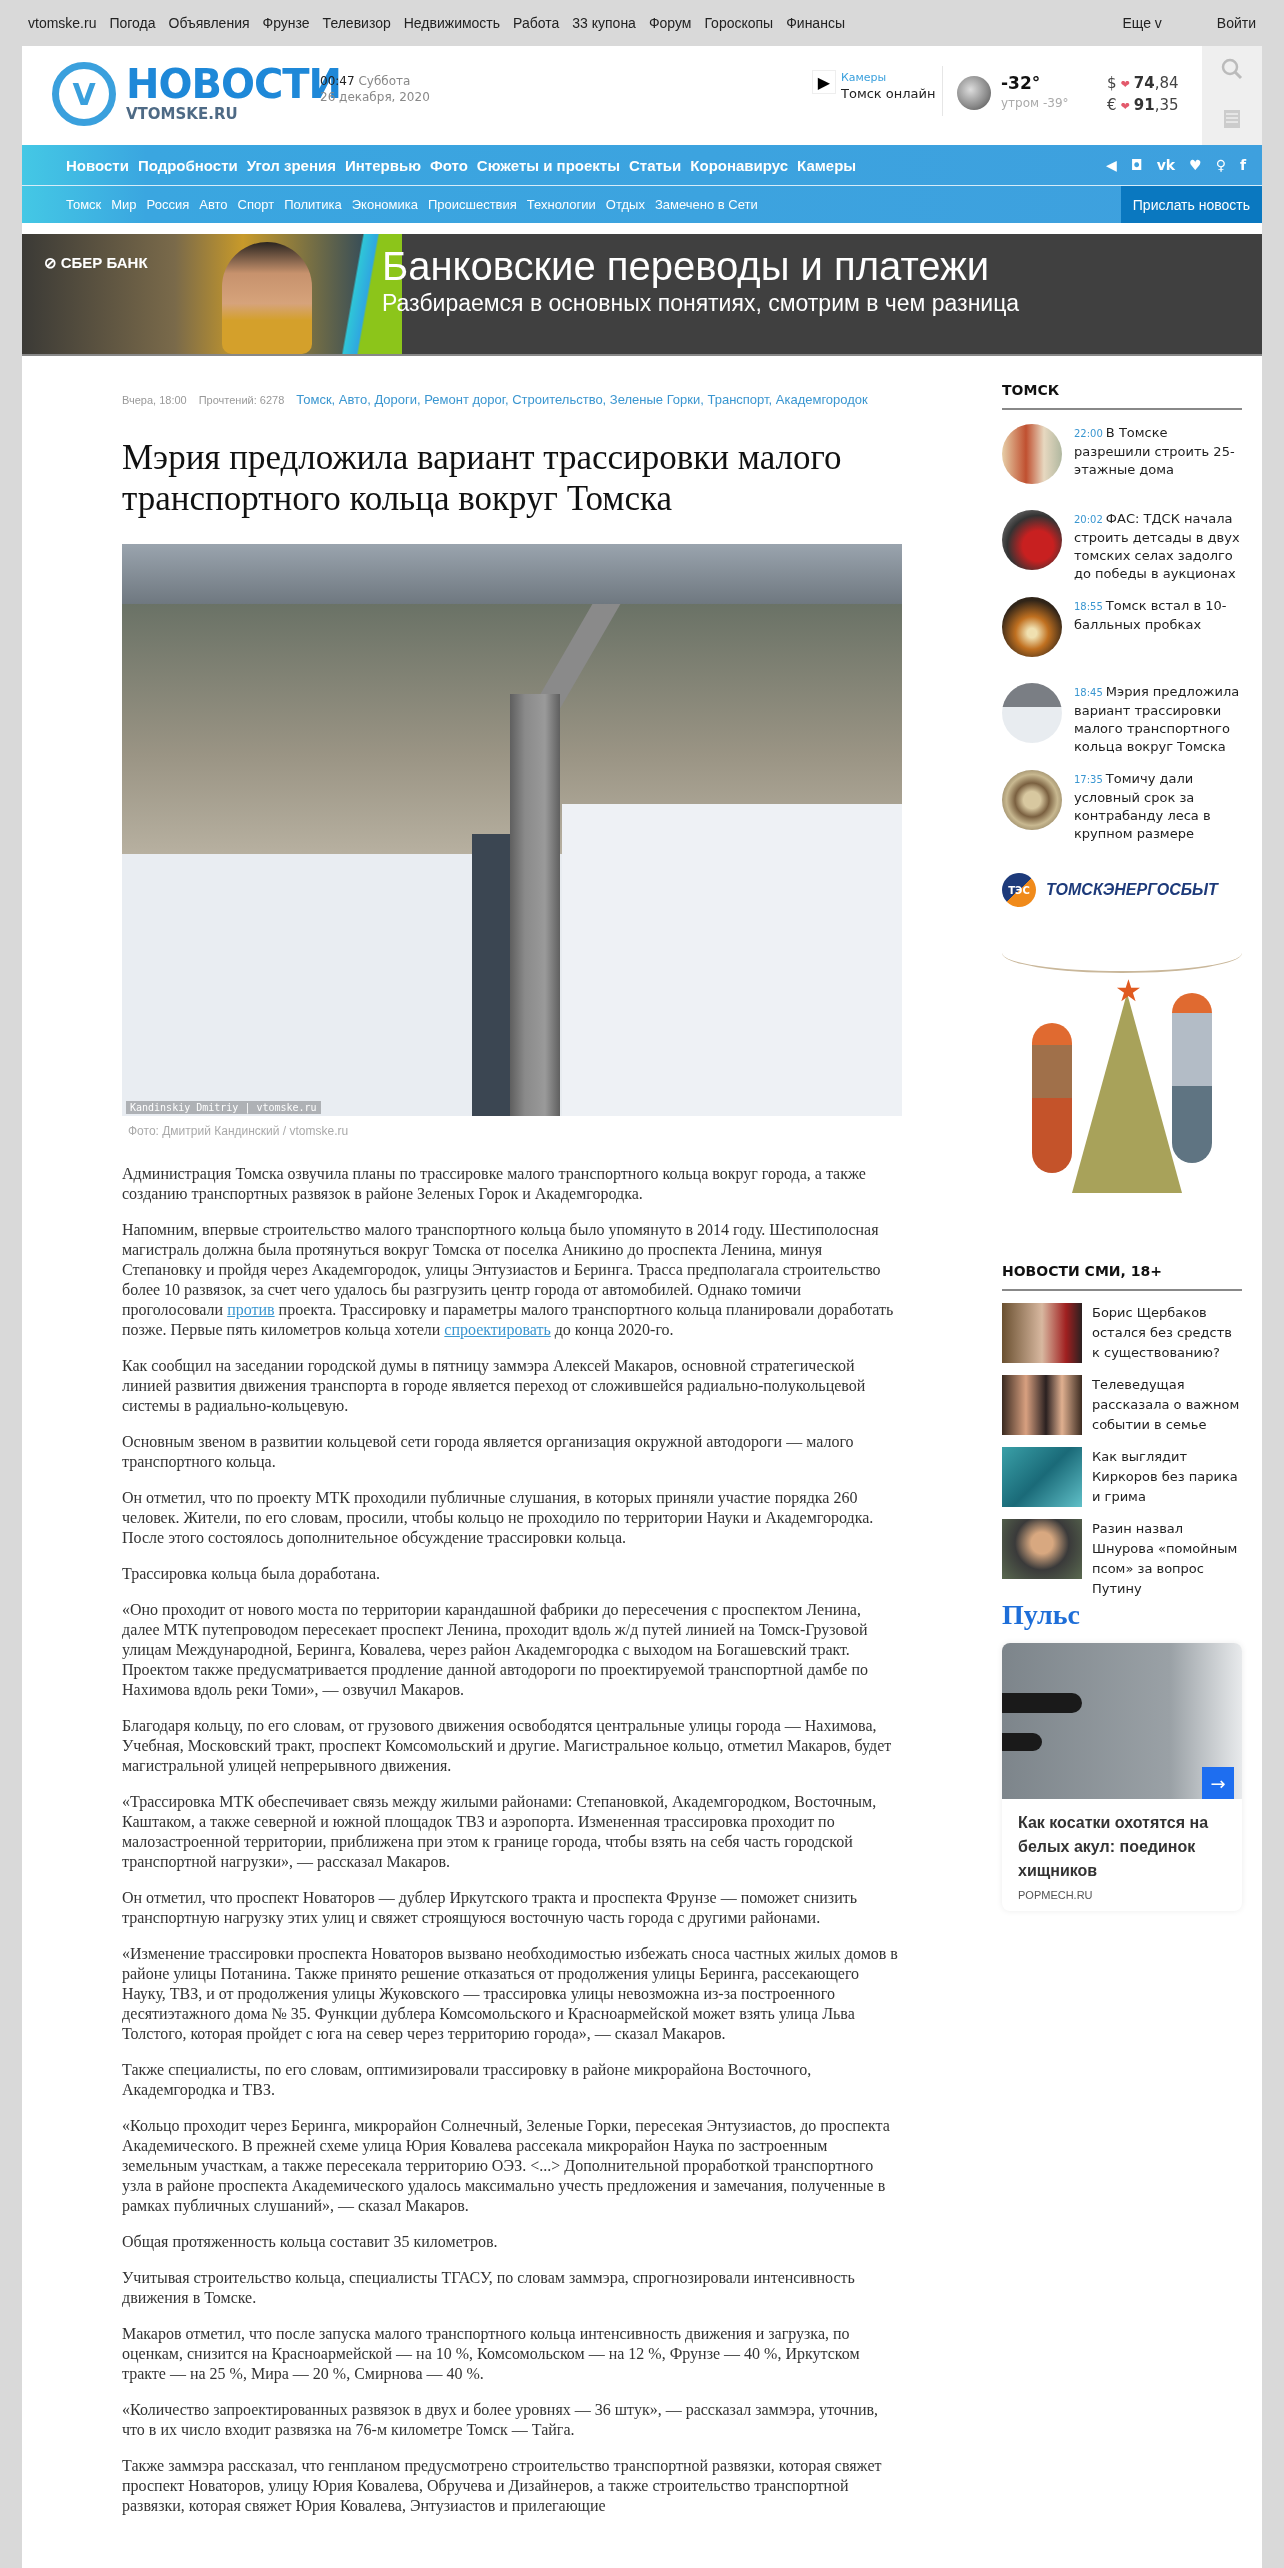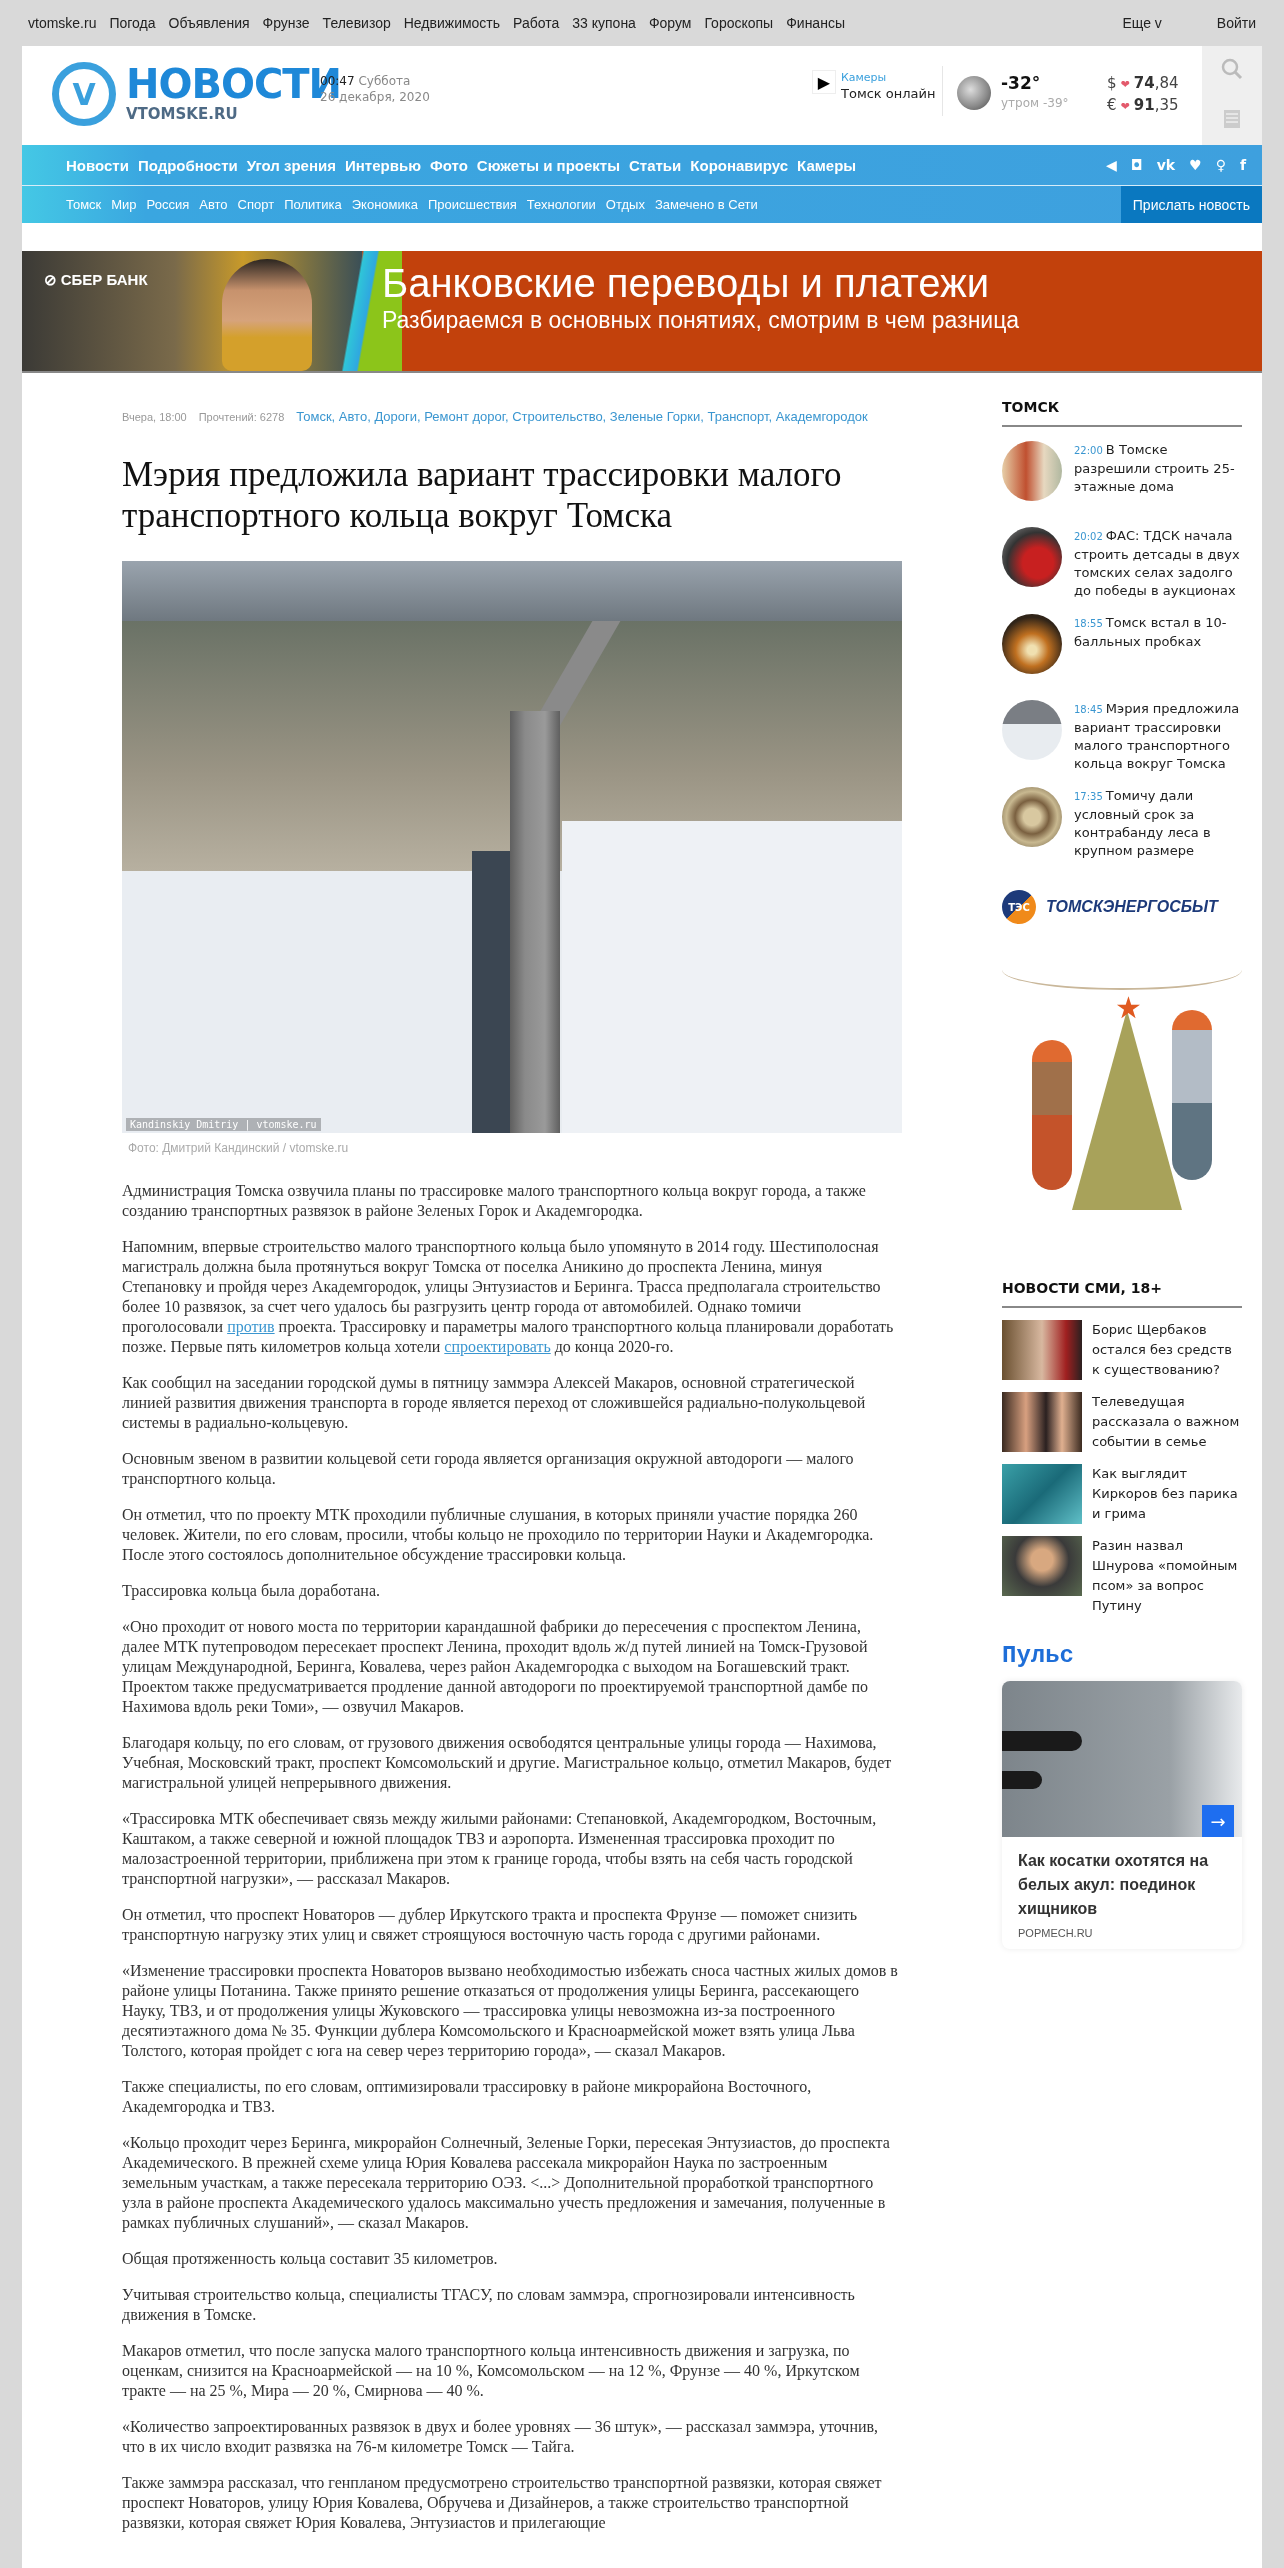--- a/index.html
+++ b/index.html
@@ -30,21 +30,21 @@
 .rates{position:absolute;left:1085px;top:27px;font-size:15px;line-height:20px;color:#444}
 .rates .down{color:#e35a6c;font-size:11px;margin:0 4px}
 .rates b{color:#333}
 .side-tools{position:absolute;right:0;top:0;width:60px;height:99px;background:#efefef;display:flex;flex-direction:column;align-items:center;justify-content:space-around;color:#bbb;font-size:20px}
 .nav1{height:41px;background:linear-gradient(90deg,#44c8e5 0%,#3aa6e0 10%,#3ea0de 100%);display:flex;align-items:center;padding:0 0 0 44px;border-bottom:1px solid #d7ecf8}
 .nav1 .items{display:flex;gap:9px;font-family:"Liberation Sans",sans-serif;font-size:15px;font-weight:bold;color:#fff}
 .nav1 .soc{margin-left:auto;display:flex;gap:14px;margin-right:16px;color:#fff;font-size:14px;font-weight:bold}
 .nav2{height:37px;background:linear-gradient(90deg,#44c8e5 0%,#3aa6e0 10%,#3ea0de 100%);display:flex;align-items:center;padding-left:44px;}
 .nav2 .items{display:flex;gap:10px;font-family:"Liberation Sans",sans-serif;font-size:13px;color:#fff}
 .nav2 .send{margin-left:auto;height:37px;background:#0a78c0;color:#fff;padding:0 12px;display:flex;align-items:center;font-family:"Liberation Sans",sans-serif;font-size:14px}
-.banner{position:relative;height:122px;margin-top:28px;border-bottom:2px solid #888;overflow:hidden;background:#c2410c}
+.banner{position:relative;height:122px;margin-top:11px;border-bottom:2px solid #888;overflow:hidden;background:#404040}
 .banner .photo{position:absolute;left:0;top:0;width:340px;height:120px;background:linear-gradient(90deg,#3b3a36 0%,#7a6a4a 45%,#c89a2a 65%,#3a4f57 100%)}
 .banner .slash{position:absolute;left:300px;top:0;width:80px;height:120px;background:linear-gradient(100deg,transparent 40%,#2fc5d8 42%,#2fa7e0 55%,#8cc51a 57%)}
 .banner .person{position:absolute;left:200px;top:8px;width:90px;height:112px;border-radius:45px 45px 10px 10px;background:linear-gradient(#2b2520 0%,#c7926d 28%,#d6a37b 55%,#d4a02b 70%)}
 .banner .sber{position:absolute;left:22px;top:20px;color:#fff;font-family:"Liberation Sans",sans-serif;font-weight:bold;font-size:15px}
 .banner .h1{position:absolute;left:360px;top:10px;color:#fff;font-family:"Liberation Sans",sans-serif;font-size:40px}
 .banner .h2{position:absolute;left:360px;top:56px;color:#fff;font-family:"Liberation Sans",sans-serif;font-size:23px}
 .main{position:relative;height:2300px}
 .article{position:absolute;left:100px;top:36px;width:780px}
 .meta{font-family:"Liberation Sans",sans-serif;font-size:11px;color:#999;display:flex;gap:12px;align-items:center}
 .meta .tags{color:#3a96d0;font-size:13px}
@@ -74,21 +74,21 @@
 .ad2 .brand{margin-left:10px;color:#1d3a7a;font-weight:bold;font-style:italic;font-size:16px;font-family:"Liberation Sans",sans-serif}
 .ad2 .tree{position:absolute;left:70px;top:120px;width:0;height:0;border-left:55px solid transparent;border-right:55px solid transparent;border-bottom:200px solid #a8a25a}
 .ad2 .star{position:absolute;left:113px;top:100px;color:#e05a20;font-size:30px}
 .ad2 .garland{position:absolute;left:0;top:60px;width:240px;height:40px;border-bottom:2px solid #c9b79a;border-radius:0 0 50% 50%}
 .ad2 .p1{position:absolute;left:30px;top:150px;width:40px;height:150px;border-radius:20px;background:linear-gradient(#e06a30 0 15%,#a0704a 15% 50%,#c4532a 50%)}
 .ad2 .p2{position:absolute;left:170px;top:120px;width:40px;height:170px;border-radius:20px;background:linear-gradient(#e06a30 0 12%,#b3bcc6 12% 55%,#5f7482 55%)}
 .smi{margin-top:30px}
 .smi-item{display:flex;margin-top:12px}
 .smi-item .thumb{width:80px;height:60px;flex:none}
 .smi-item .txt{margin-left:10px;font-family:"DejaVu Sans",sans-serif;font-size:13px;line-height:20px;color:#222}
-.puls-h{margin-top:26px;font-family:Liberation Mono, monospace;font-weight:bold;font-size:24px;color:#1e6ed8}
+.puls-h{margin-top:0;font-family:Liberation Serif, serif;font-weight:bold;font-size:28px;color:#1e6ed8}
 .puls-card{margin-top:12px;border-radius:8px;box-shadow:0 0 6px rgba(0,0,0,.08);overflow:hidden}
 .puls-card .img{height:156px;position:relative;background:linear-gradient(90deg,#7d858b,#9aa1a6 70%,#e8eaec)}
 .puls-card .orca1{position:absolute;left:0;top:50px;width:80px;height:20px;background:#1a1a1a;border-radius:0 20px 20px 0}
 .puls-card .orca2{position:absolute;left:0;top:90px;width:40px;height:18px;background:#1a1a1a;border-radius:0 20px 20px 0}
 .puls-card .arrow{position:absolute;right:8px;bottom:0;width:32px;height:32px;background:#1e6ef0;color:#fff;display:flex;align-items:center;justify-content:center;font-size:18px}
 .puls-card .body2{padding:12px 16px 10px}
 .puls-card .ttl{font-family:"Liberation Sans",sans-serif;font-weight:bold;font-size:16px;line-height:24px;color:#333}
 .puls-card .src{margin-top:6px;font-family:"Liberation Sans",sans-serif;font-size:11px;color:#555}
 </style>
 </head>

